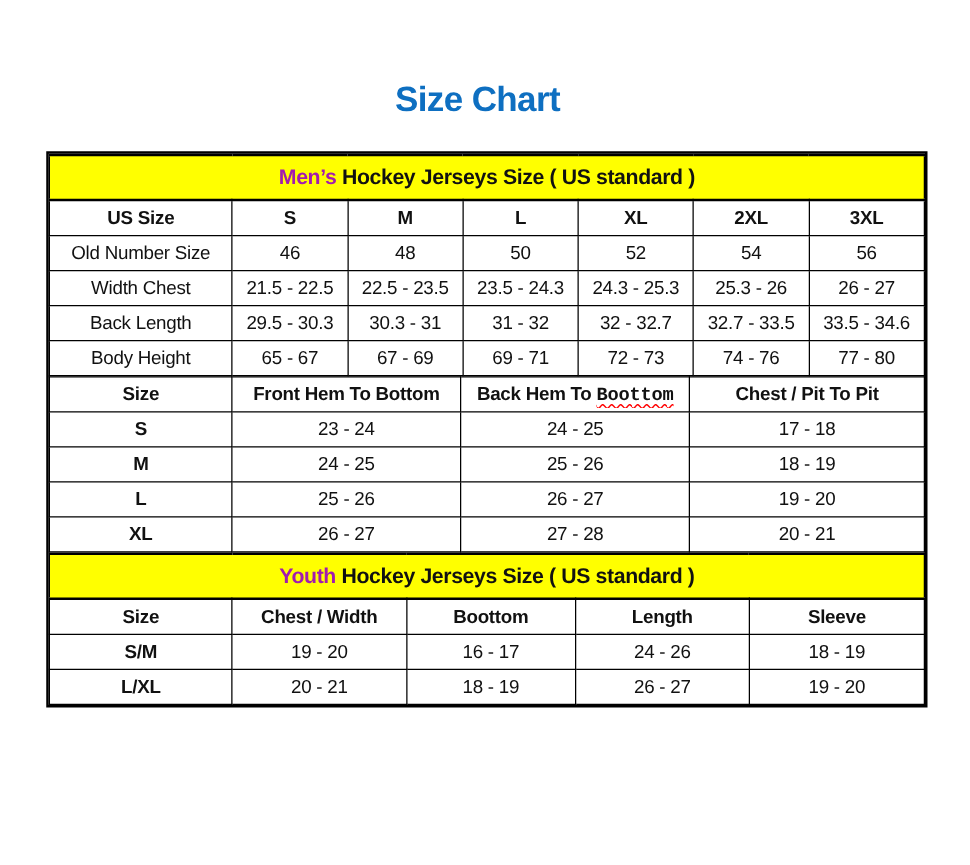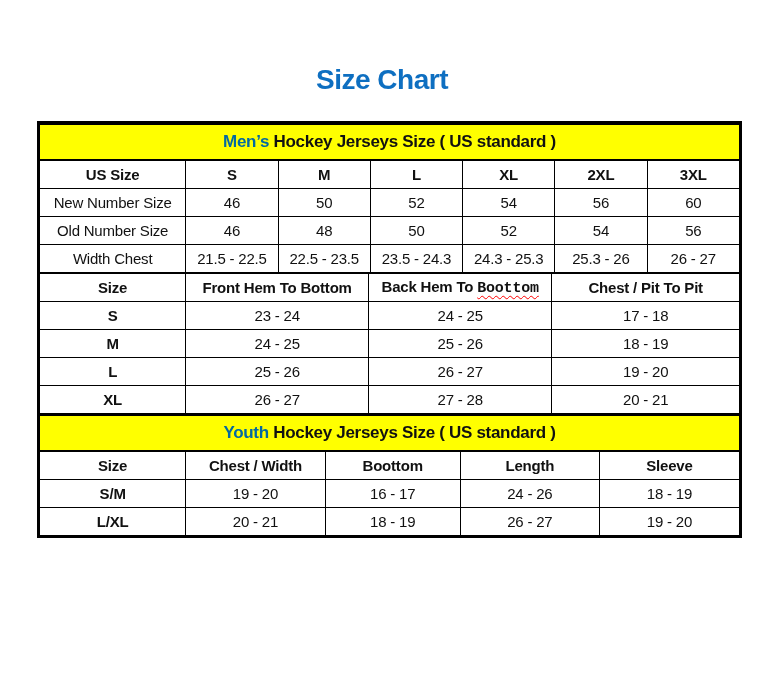--- a/index.html
+++ b/index.html
@@ -50,21 +50,21 @@
   }
   .band {
     background: #ffff00;
     font-weight: bold;
     font-size: 17px;
     height: 34px;
     border-top: 2px solid #000;
     border-bottom: 2px solid #000;
     letter-spacing: -0.3px;
   }
-  .accent { color: #0369a1; }
+  .accent { color: #a21caf; }
   .head-row td { font-weight: bold; }
   td.lbl-bold { font-weight: bold; }
   .squiggle {
     text-decoration: underline wavy #ff0000;
     text-decoration-thickness: 1px;
     text-underline-offset: 3px;
     font-family: Liberation Mono, monospace;
   }
 </style>
 </head>
@@ -93,45 +93,54 @@
         <tr class="head-row">
           <td>US Size</td>
           <td>S</td>
           <td>M</td>
           <td>L</td>
           <td>XL</td>
           <td>2XL</td>
           <td>3XL</td>
         </tr>
         <tr>
-          <td>New Number Size</td>
-          <td>46</td>
-          <td>50</td>
-          <td>52</td>
-          <td>54</td>
-          <td>56</td>
-          <td>60</td>
-        </tr>
-        <tr>
           <td>Old Number Size</td>
           <td>46</td>
           <td>48</td>
           <td>50</td>
           <td>52</td>
           <td>54</td>
           <td>56</td>
         </tr>
         <tr>
           <td>Width Chest</td>
           <td>21.5 - 22.5</td>
           <td>22.5 - 23.5</td>
           <td>23.5 - 24.3</td>
           <td>24.3 - 25.3</td>
           <td>25.3 - 26</td>
           <td>26 - 27</td>
+        </tr>
+        <tr>
+          <td>Back Length</td>
+          <td>29.5 - 30.3</td>
+          <td>30.3 - 31</td>
+          <td>31 - 32</td>
+          <td>32 - 32.7</td>
+          <td>32.7 - 33.5</td>
+          <td>33.5 - 34.6</td>
+        </tr>
+        <tr>
+          <td>Body Height</td>
+          <td>65 - 67</td>
+          <td>67 - 69</td>
+          <td>69 - 71</td>
+          <td>72 - 73</td>
+          <td>74 - 76</td>
+          <td>77 - 80</td>
         </tr>
       </tbody>
     </table>
 
     <table class="womens">
       <colgroup>
         <col style="width:20.9%">
           <col style="width:26.1%">
           <col style="width:26.2%">
           <col style="width:26.8%">

